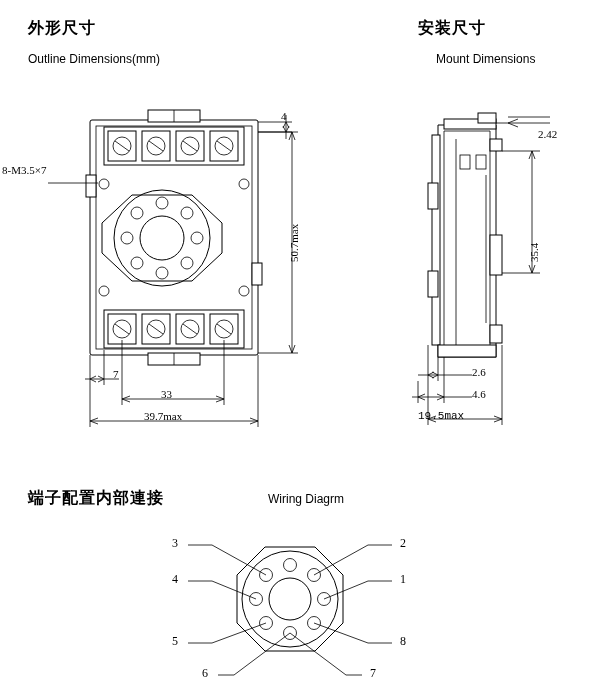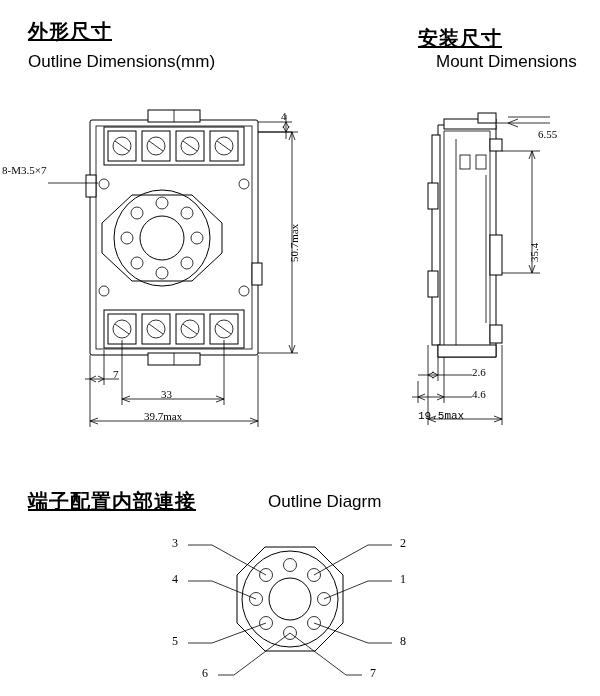--- a/index.html
+++ b/index.html
@@ -6,28 +6,27 @@
   body{
     width:600px;height:696px;
     background:#ffffff;
     font-family:"Liberation Sans", sans-serif;
     color:#000000;
     position:relative;
     overflow:hidden;
   }
   .abs{position:absolute;}
   .title-cn{
-    font-size:20px;
+    font-size:16px;
     font-weight:bold;
     letter-spacing:1px;
     white-space:nowrap;
-    text-decoration:underline;
   }
   .title-en{
-    font-size:17px;
+    font-size:12px;
     white-space:nowrap;
   }
   .dim-label{
     font-size:11px;
     white-space:nowrap;
     font-family:"Liberation Serif", serif;
   }
   .dim-label.rot{
     transform:rotate(-90deg);
     transform-origin:left top;
@@ -42,25 +41,25 @@
   .wht{fill:#ffffff;stroke:#000;stroke-width:1;}
   .wht-thin{fill:#ffffff;stroke:#000;stroke-width:0.8;}
   .nofill{fill:none;stroke:#000;stroke-width:1;}
 </style>
 </head>
 <body>
 
 <div class="abs title-cn" style="left:28px;top:18px;">外形尺寸</div>
 <div class="abs title-en" style="left:28px;top:52px;">Outline Dimensions(mm)</div>
 
-<div class="abs title-cn" style="left:418px;top:25px;">安装尺寸</div>
+<div class="abs title-cn" style="left:418px;top:18px;">安装尺寸</div>
 <div class="abs title-en" style="left:418px;top:52px;margin-left:18px;">Mount Dimensions</div>
 
 <div class="abs title-cn" style="left:28px;top:488px;">端子配置内部連接</div>
-<div class="abs title-en" style="left:268px;top:492px;">Outline Diagrm</div>
+<div class="abs title-en" style="left:268px;top:492px;">Wiring Diagrm</div>
 
 <svg class="abs" style="left:0px;top:95px;" width="330" height="330" viewBox="0 0 330 330">
 
   <rect class="wht" x="90" y="25" width="168" height="235" rx="2"></rect>
 
   <rect class="ln-thin" x="96" y="31" width="156" height="223"></rect>
 
   <rect class="wht" x="148" y="15" width="52" height="12"></rect>
   <line class="ln-thin" x1="174" y1="15" x2="174" y2="27"></line>
 
@@ -214,21 +213,21 @@
   <path class="ln-thin" d="M18 302 l7 -3 M18 302 l7 3"></path>
   <path class="ln-thin" d="M44 302 l-7 -3 M44 302 l-7 3"></path>
 
   <line class="ln-thin" x1="28" y1="286" x2="28" y2="330"></line>
   <line class="ln-thin" x1="102" y1="250" x2="102" y2="330"></line>
   <line class="ln-thin" x1="28" y1="324" x2="102" y2="324"></line>
   <path class="ln-thin" d="M28 324 l8 -3 M28 324 l8 3"></path>
   <path class="ln-thin" d="M102 324 l-8 -3 M102 324 l-8 3"></path>
 </svg>
 
-<div class="abs dim-label" style="left:538px;top:128px;">6.55</div>
+<div class="abs dim-label" style="left:538px;top:128px;">2.42</div>
 <div class="abs dim-label rot" style="left:528px;top:262px;">35.4</div>
 <div class="abs dim-label" style="left:472px;top:366px;">2.6</div>
 <div class="abs dim-label" style="left:472px;top:388px;">4.6</div>
 <div class="abs dim-label" style="left:418px;top:410px;font-family:Liberation Mono, monospace;">19.5max</div>
 
 <svg class="abs" style="left:140px;top:525px;" width="330" height="170" viewBox="0 0 330 170">
 
   <polygon class="wht" points="125,22 175,22 203,50 203,98 175,126 125,126 97,98 97,50"></polygon>
   <circle class="nofill" cx="150" cy="74" r="48"></circle>
   <circle class="wht" cx="150" cy="74" r="21"></circle>

